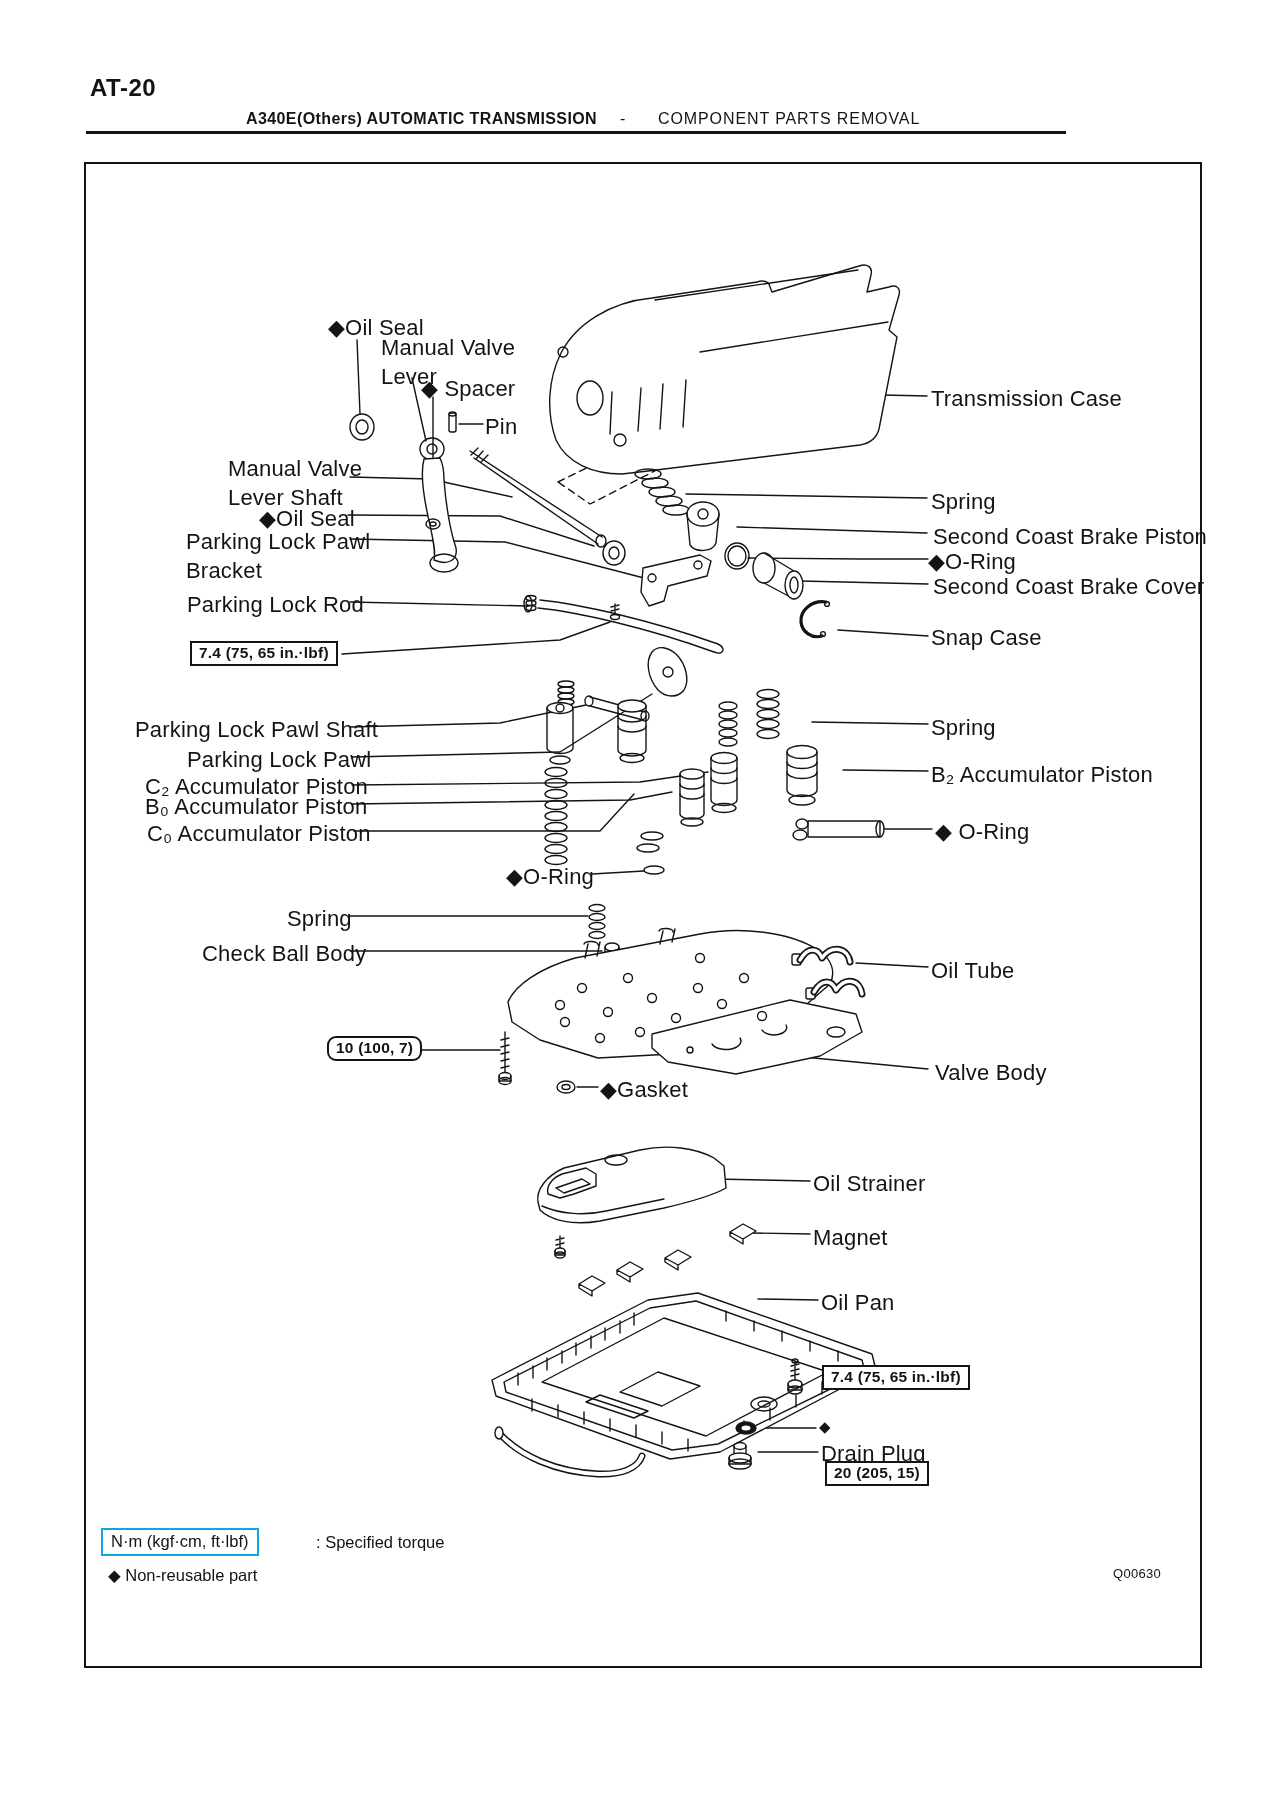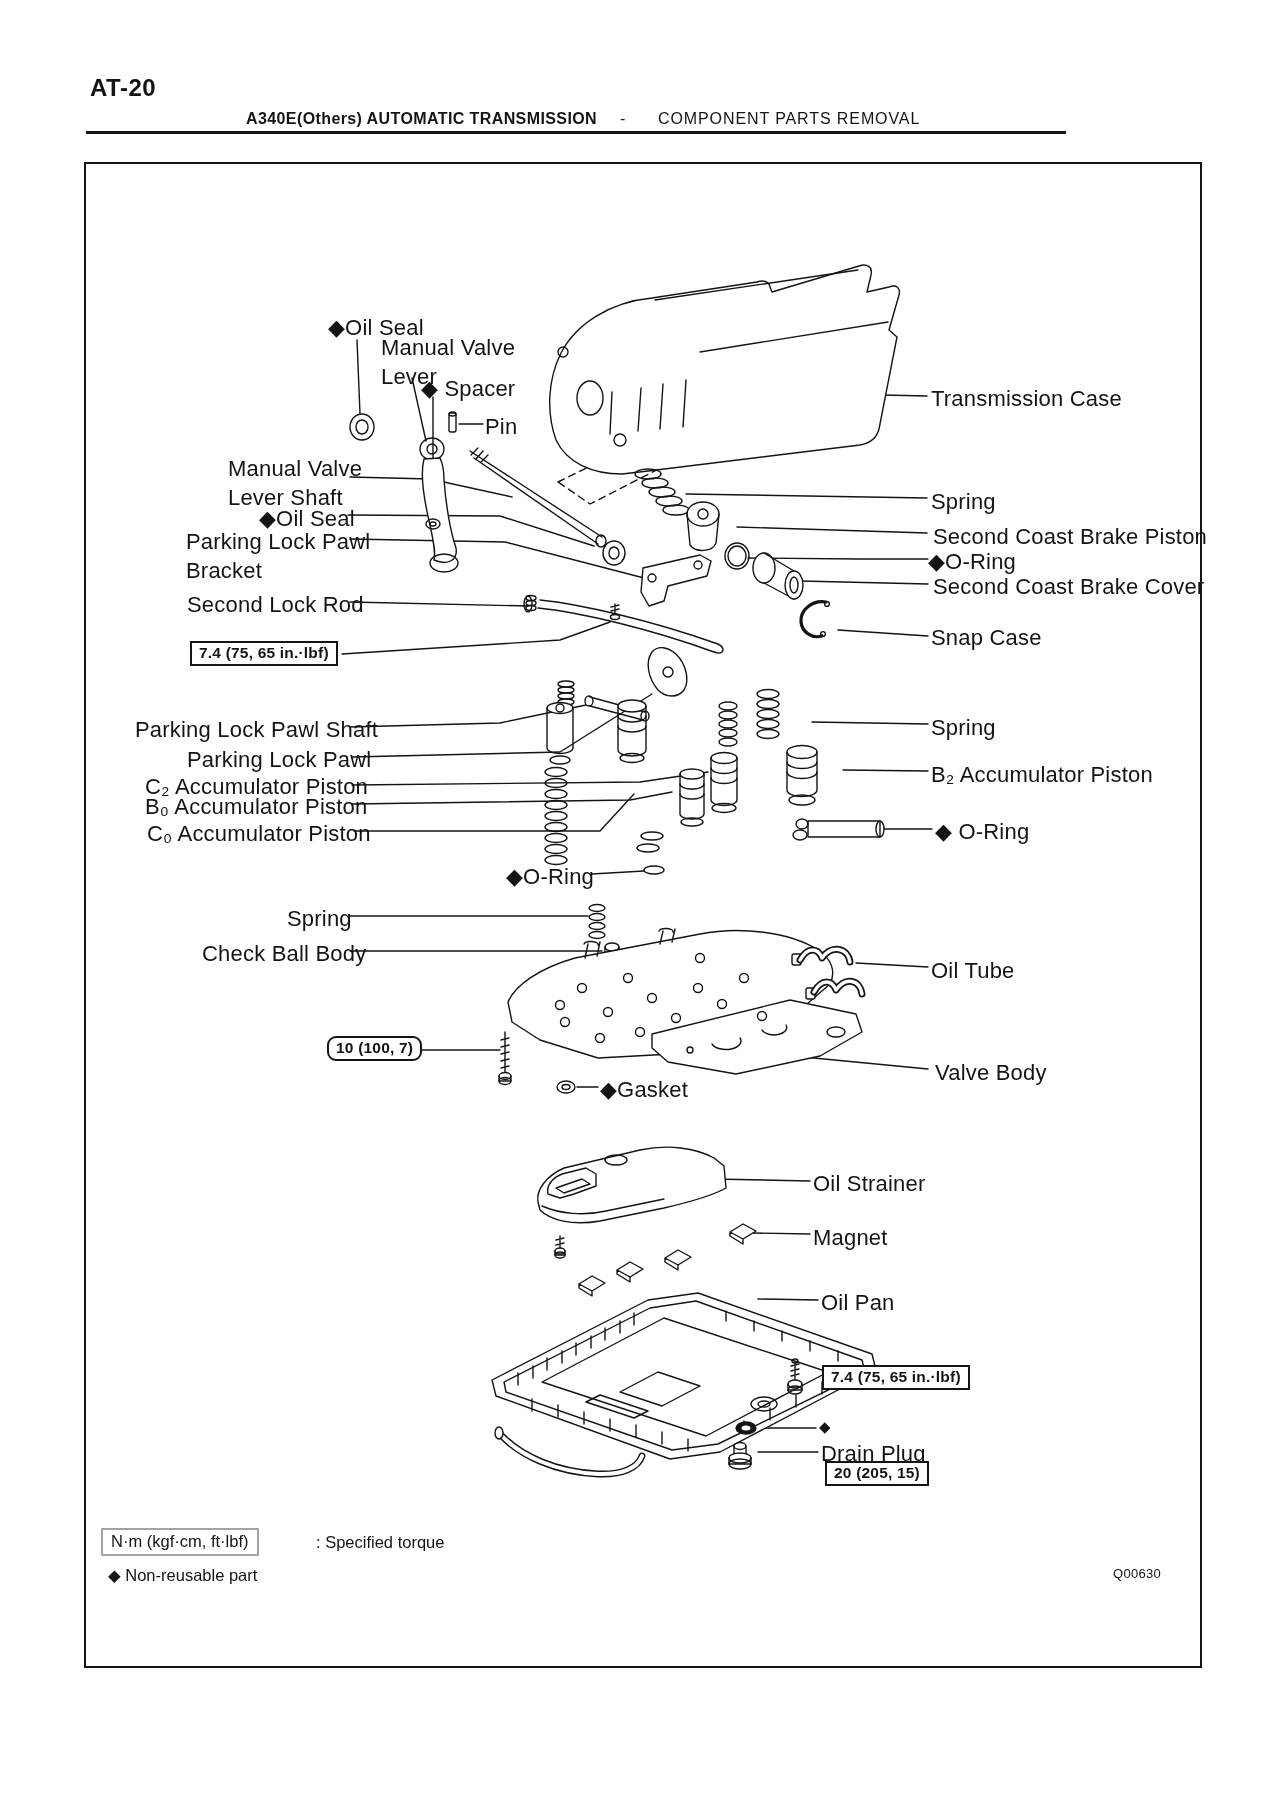--- a/index.html
+++ b/index.html
@@ -6,21 +6,21 @@
   .page{position:relative;width:1236px;height:1811px;background:#fff;overflow:hidden;
         font-family:"Liberation Sans","DejaVu Sans",sans-serif;color:#141414;}
   .pageno{position:absolute;left:90px;top:74px;font-size:24px;font-weight:700;letter-spacing:.5px;}
   .hdr{position:absolute;top:110px;font-size:16px;letter-spacing:.4px;white-space:nowrap;}
   .hdr.b{font-weight:700;}
   .rule{position:absolute;left:86px;top:131px;width:980px;height:3px;background:#141414;}
   .frame{position:absolute;left:84px;top:162px;width:1114px;height:1502px;border:2px solid #141414;}
   .callout{position:absolute;font-size:22px;line-height:1.3;letter-spacing:.2px;white-space:pre-line;}
   .tbox{position:absolute;border:2px solid #141414;background:#fff;font-size:15.5px;font-weight:700;
         padding:1px 7px 2px 7px;white-space:nowrap;letter-spacing:.2px;}
-  .legend-box{position:absolute;left:101px;top:1528px;border:2px solid #a3a3a3;background:#fff;
+  .legend-box{position:absolute;left:101px;top:1528px;border:2px solid #0ea5e9;background:#fff;
         font-size:16.5px;padding:2px 8px 3px 8px;white-space:nowrap;}
   .legend-note{position:absolute;left:316px;top:1533px;font-size:16.5px;white-space:nowrap;}
   .legend-diamond{position:absolute;left:108px;top:1566px;font-size:16.5px;white-space:nowrap;}
   .figcode{position:absolute;left:1113px;top:1554px;font-size:13px;letter-spacing:.3px;margin-top:12px;}
   svg{position:absolute;left:0;top:0;}
 </style>
 </head>
 <body>
 
 <div class="page">
@@ -353,21 +353,21 @@
   <div class="callout" style="left:381px;top:334px;">Manual Valve
 Lever</div>
   <div class="callout" style="left:421px;top:375px;">◆ Spacer</div>
   <div class="callout" style="left:485px;top:413px;">Pin</div>
   <div class="callout" style="left:931px;top:385px;">Transmission Case</div>
   <div class="callout" style="left:228px;top:455px;">Manual Valve
 Lever Shaft</div>
   <div class="callout" style="left:259px;top:505px;">◆Oil Seal</div>
   <div class="callout" style="left:186px;top:528px;">Parking Lock Pawl
 Bracket</div>
-  <div class="callout" style="left:187px;top:591px;">Second Lock Rod</div>
+  <div class="callout" style="left:187px;top:591px;">Parking Lock Rod</div>
   <div class="tbox" style="left:190px;top:641px;">7.4 (75, 65 in.·lbf)</div>
   <div class="callout" style="left:931px;top:488px;">Spring</div>
   <div class="callout" style="left:933px;top:523px;">Second Coast Brake Piston</div>
   <div class="callout" style="left:928px;top:548px;">◆O-Ring</div>
   <div class="callout" style="left:933px;top:573px;">Second Coast Brake Cover</div>
   <div class="callout" style="left:931px;top:624px;">Snap Case</div>
   <div class="callout" style="left:135px;top:716px;">Parking Lock Pawl Shaft</div>
   <div class="callout" style="left:187px;top:746px;">Parking Lock Pawl</div>
   <div class="callout" style="left:145px;top:773px;">C₂ Accumulator Piston</div>
   <div class="callout" style="left:145px;top:793px;">B₀ Accumulator Piston</div>

